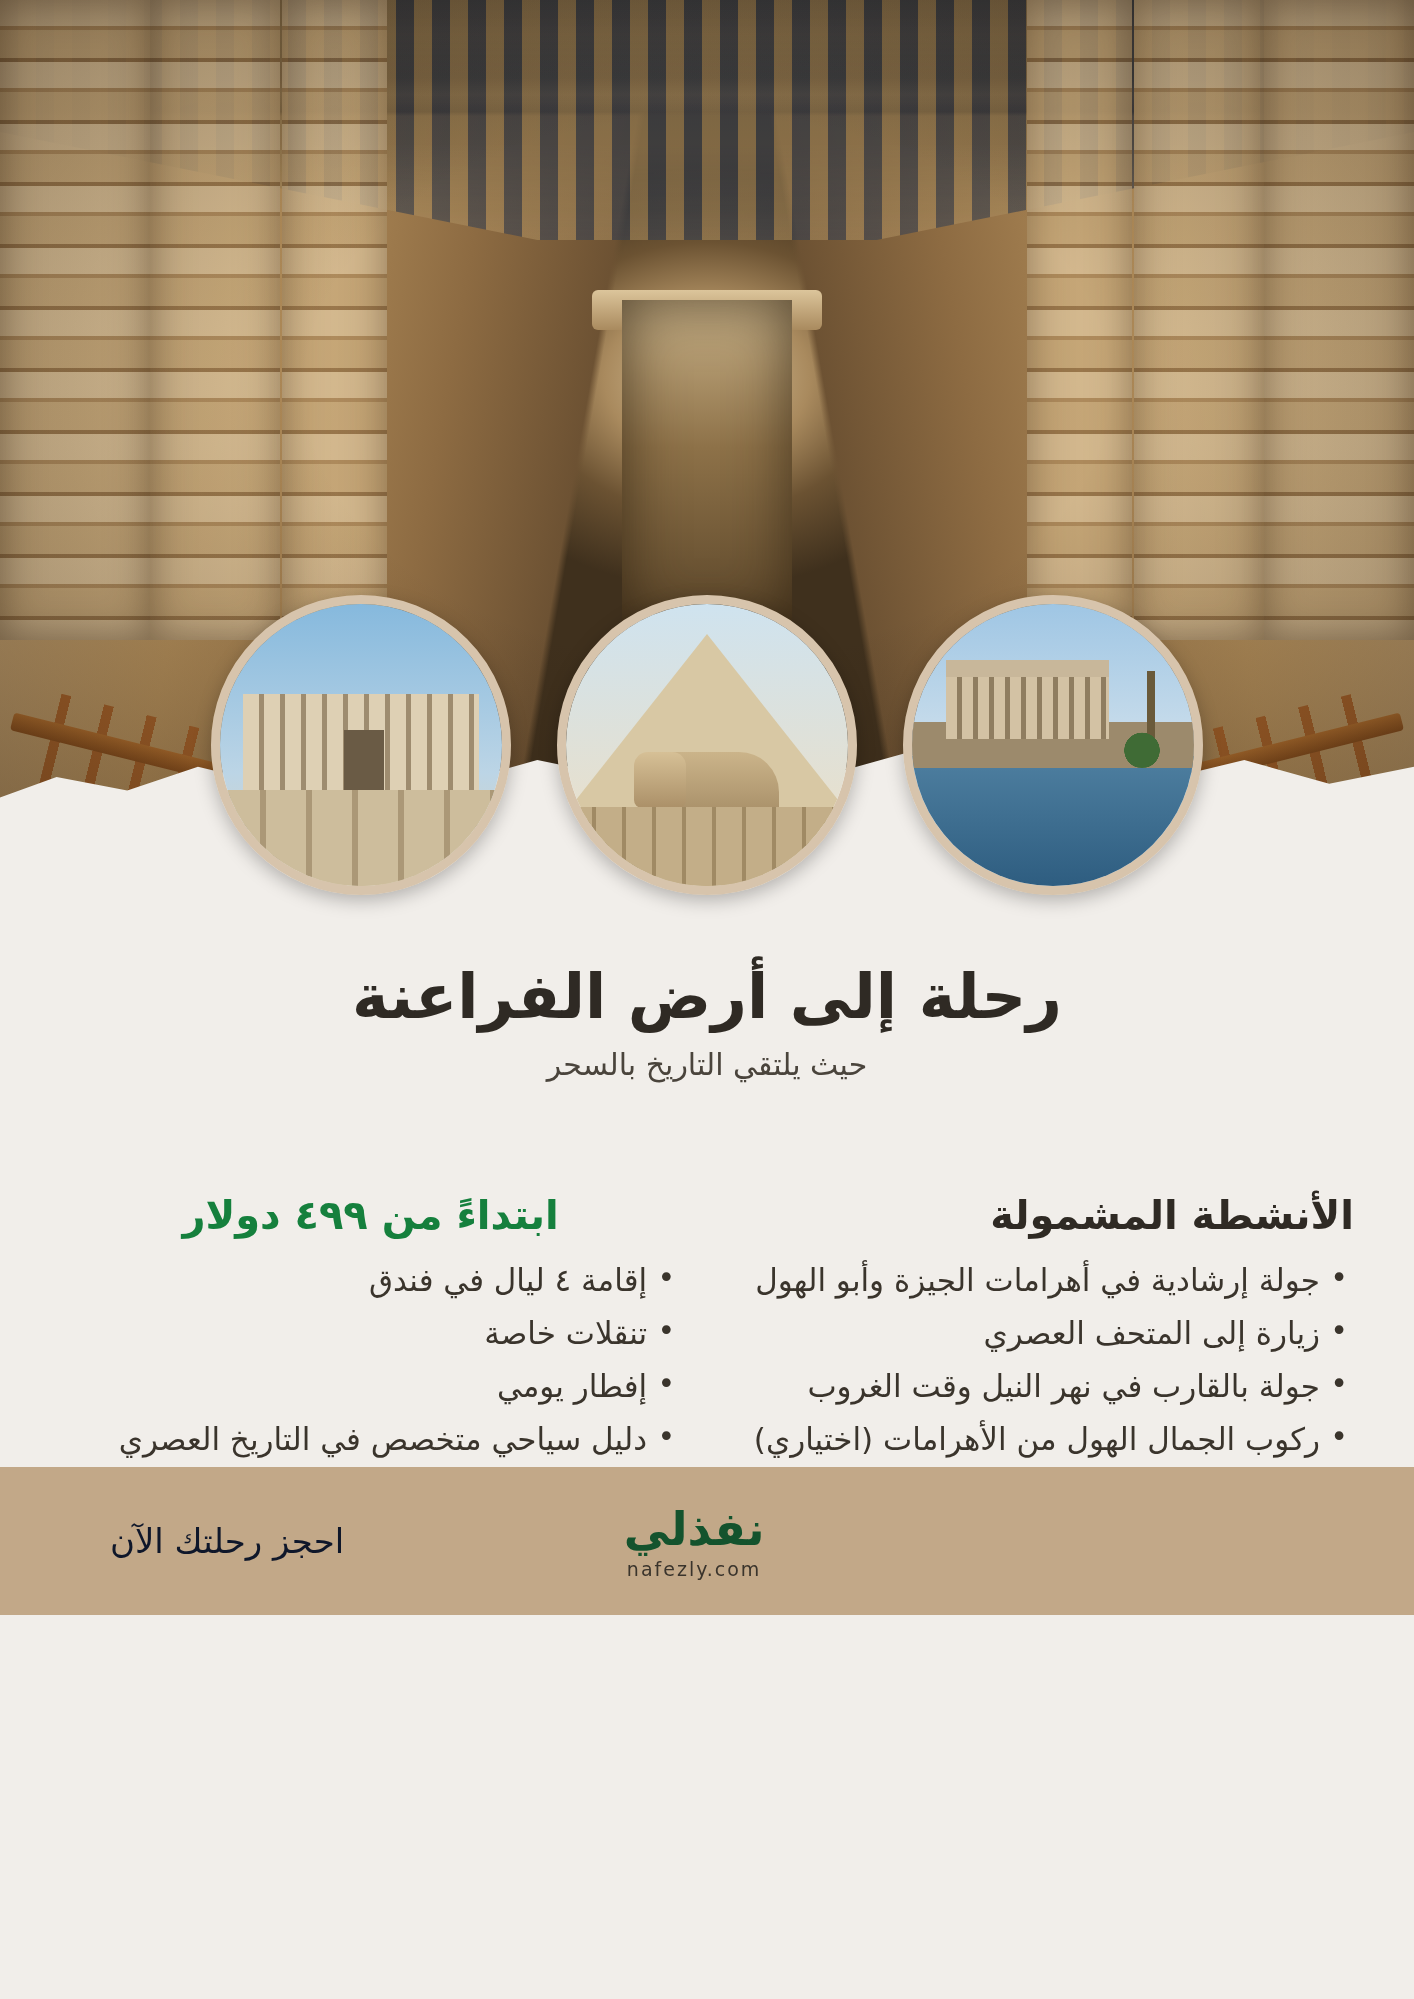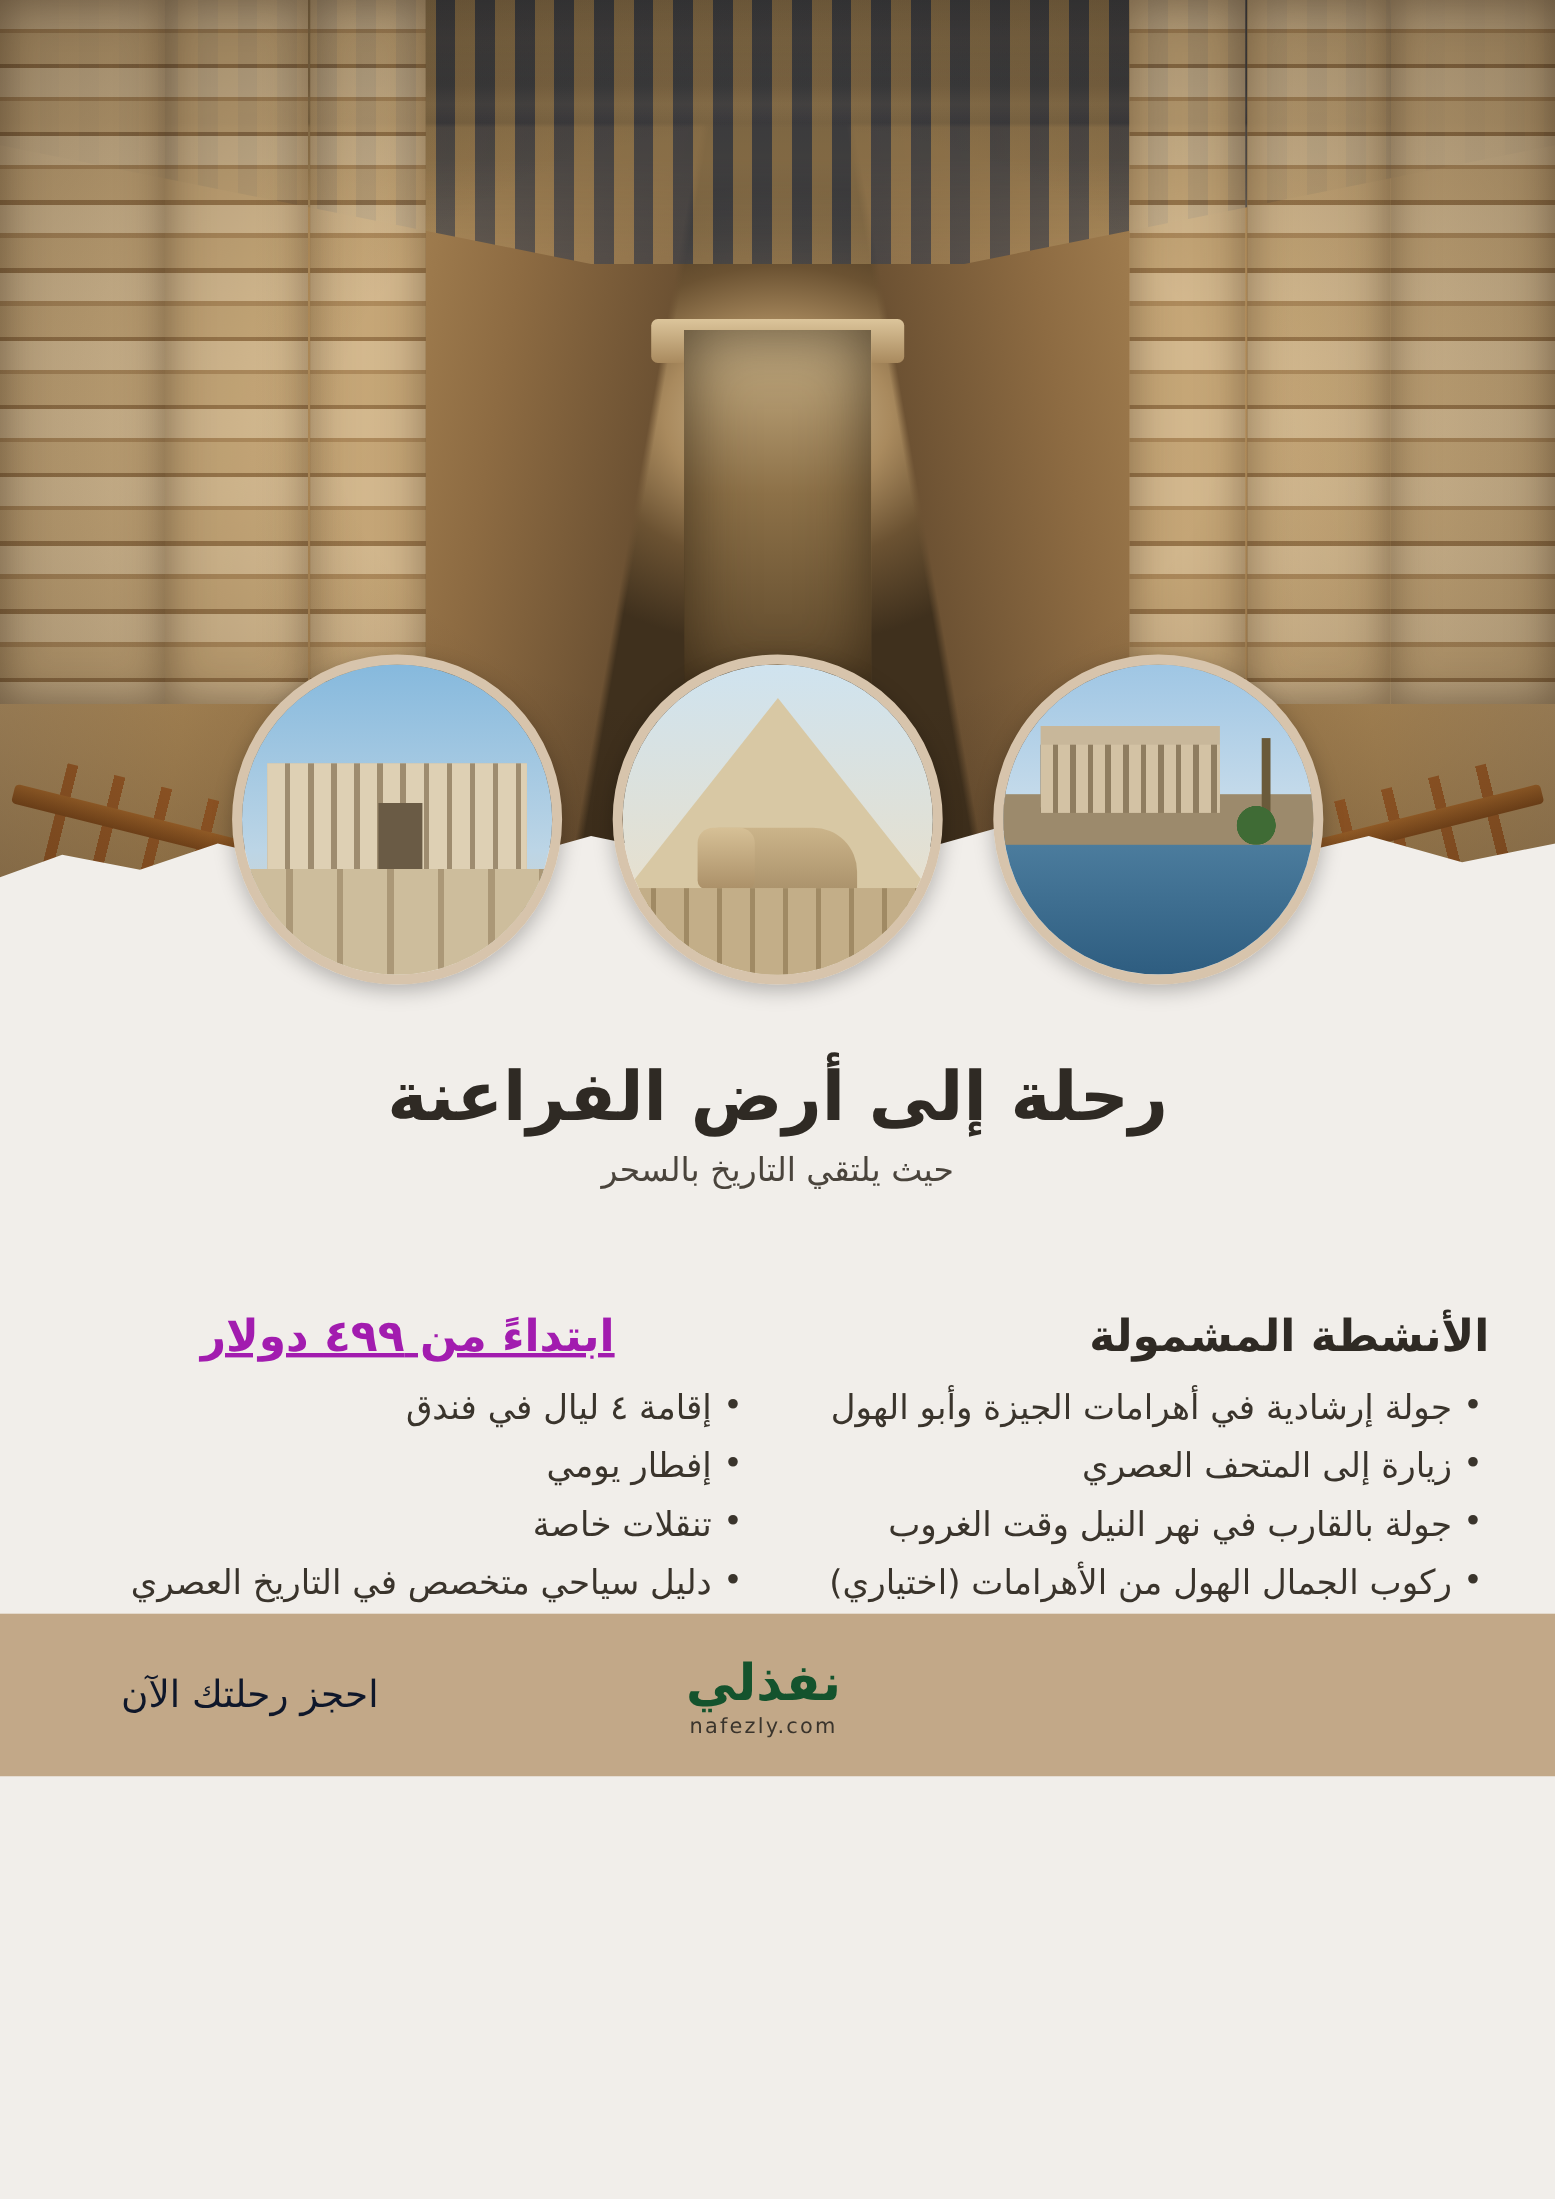--- a/index.html
+++ b/index.html
@@ -241,21 +241,21 @@
     margin-bottom: 8px;
   }
   ul.bullets li::before {
     content: "•";
     position: absolute;
     right: 6px;
     top: -2px;
     font-size: 30px;
     color: #3a342c;
   }
-  .price-head { color:#a21caf;text-decoration:underline; }
+  .price-head { color:#15803d; }
 
   
   .footer {
     position: absolute;
     left: 0; right: 0; bottom: 0;
     height: 148px;
     background: #c2a888;
     display: flex;
     align-items: center;
     justify-content: space-between;
@@ -347,22 +347,22 @@
         <li>زيارة إلى المتحف العصري</li>
         <li>جولة بالقارب في نهر النيل وقت الغروب</li>
         <li>ركوب الجمال الهول من الأهرامات (اختياري)</li>
       </ul>
     </div>
 
     <div class="col left-col">
       <div class="col-head price-head">ابتداءً من ٤٩٩ دولار</div>
       <ul class="bullets">
         <li>إقامة ٤ ليال في فندق</li>
+        <li>تنقلات خاصة</li>
         <li>إفطار يومي</li>
-        <li>تنقلات خاصة</li>
         <li>دليل سياحي متخصص في التاريخ العصري</li>
       </ul>
     </div>
   </div>
 
   <div class="footer">
     <div class="footer-spacer"></div>
     <div class="brand">
       <div class="brand-name">نفذلي</div>
       <div class="brand-url">nafezly.com</div>

